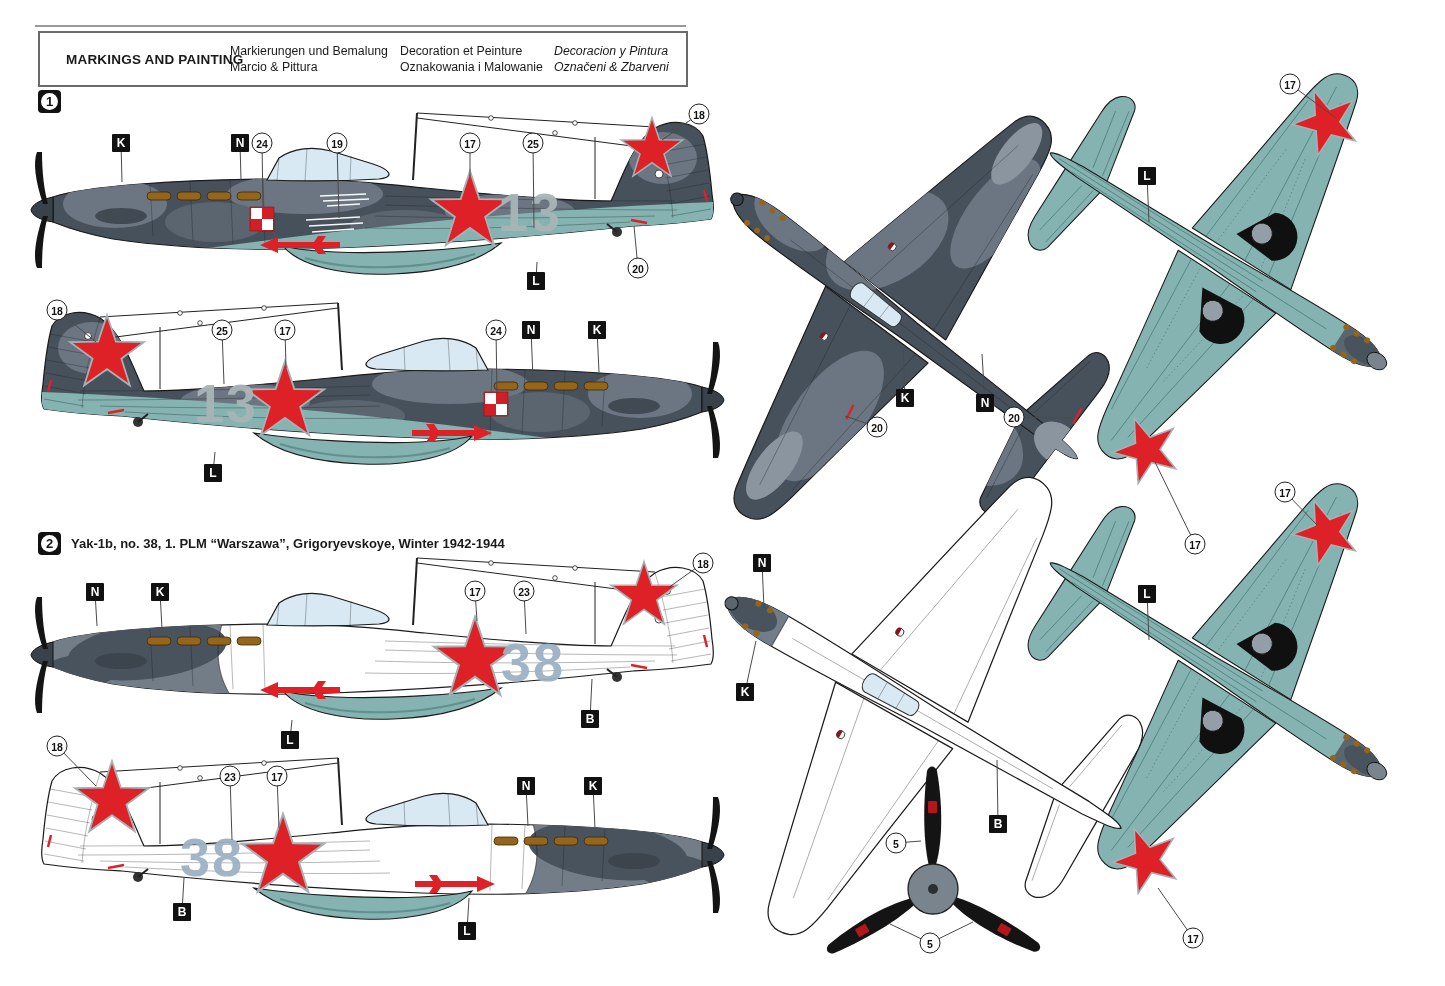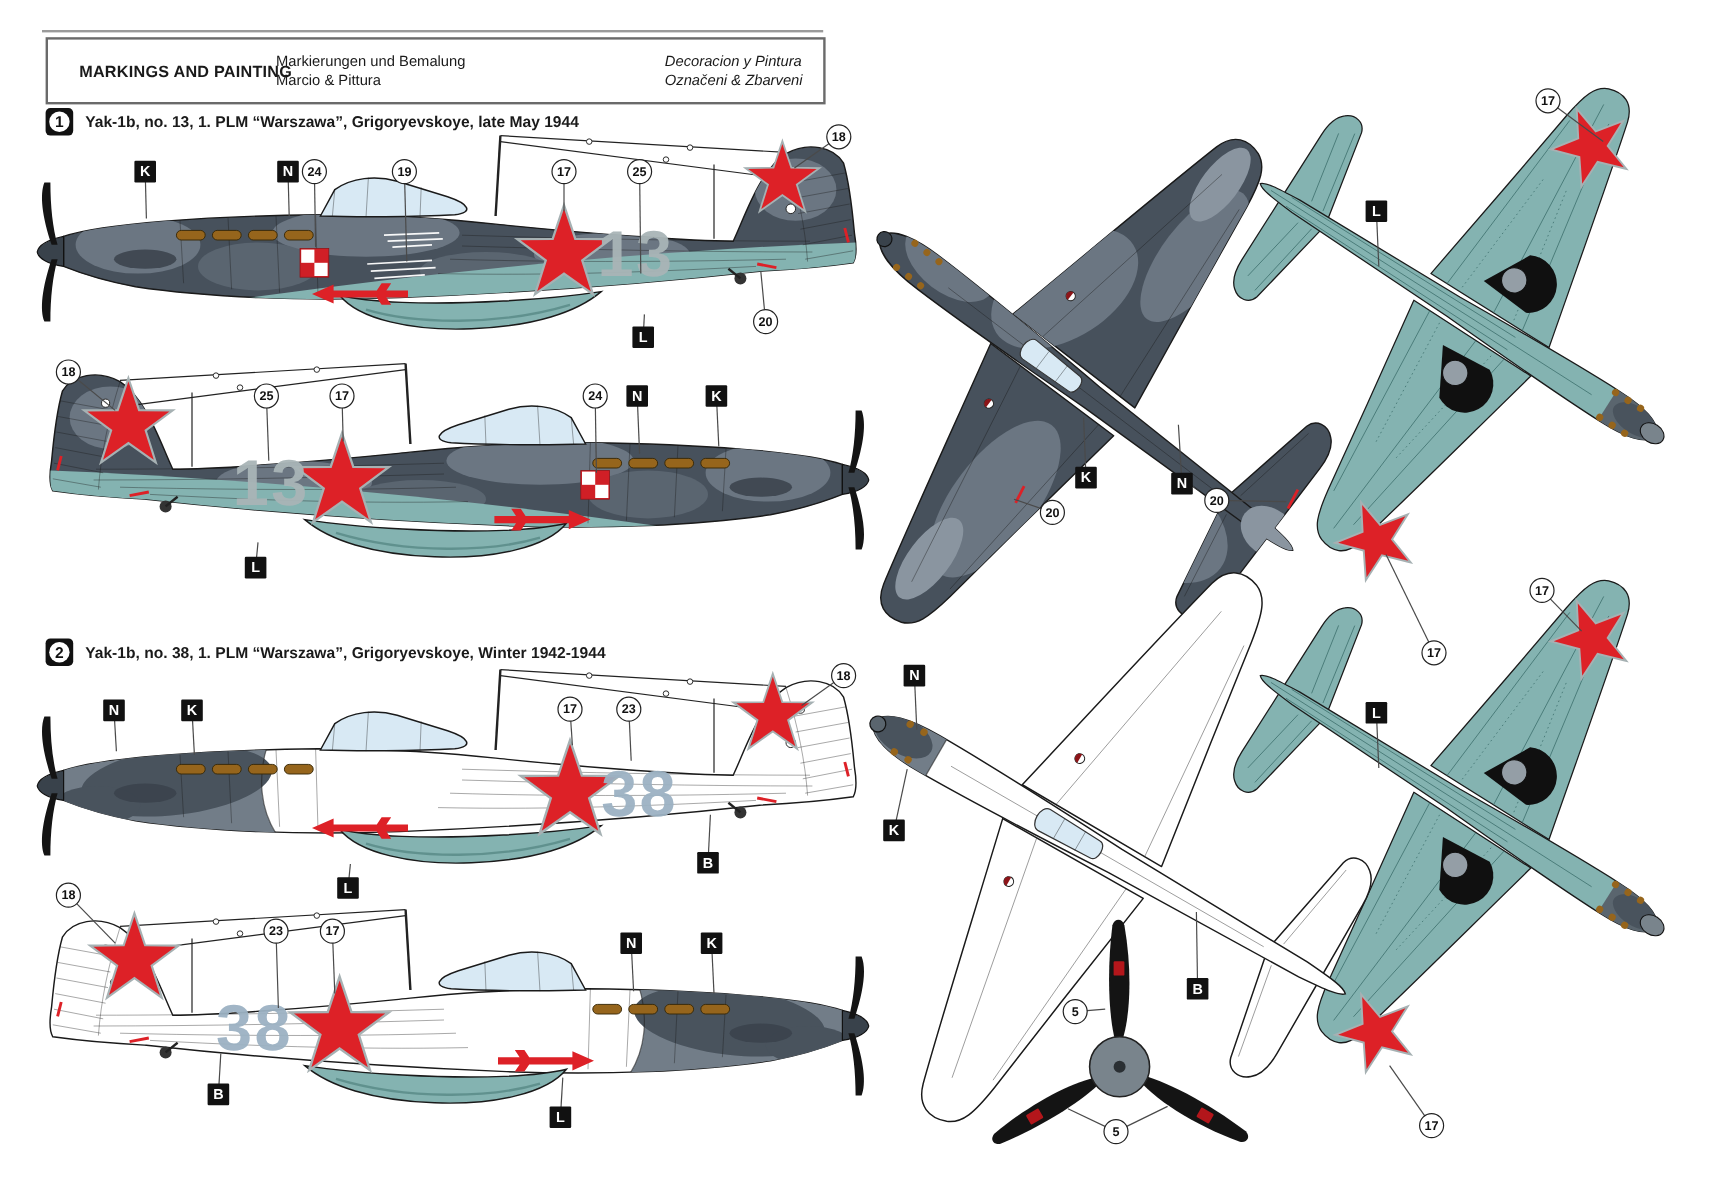--- a/index.html
+++ b/index.html
@@ -49,31 +49,34 @@
 <div id="stage">
 
   <div id="top-rule"></div>
 
   <div id="header-box">
     <div class="col" id="h-col1">MARKINGS AND PAINTING</div>
     <div class="col h2col" id="h-col2">
       <span>Markierungen und Bemalung</span>
       <span>Marcio &amp; Pittura</span>
     </div>
+    <div class="col h2col" id="h-col3">
+      <span>Decoration et Peinture</span>
+      <span>Oznakowania i Malowanie</span>
+    </div>
     <div class="col h2col" id="h-col4">
       <span>Decoracion y Pintura</span>
       <span>Označeni &amp; Zbarveni</span>
     </div>
   </div>
 
   <div class="sec-head" id="sec1">
     <span class="sec-marker">
       <span class="ring">1</span>
       </span>
-    <span class="sec-caption">Yak-1b, no. 13, 1. PLM “Warszawa”, Grigoryevskoye, late May 1944</span>
   </div>
   <div class="sec-head" id="sec2">
     <span class="sec-marker">
       <span class="ring">2</span>
       </span>
     <span class="sec-caption">Yak-1b, no. 38, 1. PLM “Warszawa”, Grigoryevskoye, Winter 1942-1944</span>
   </div>
 
   <svg id="art" width="1445" height="986" viewBox="0 0 1445 986">
     <defs>

